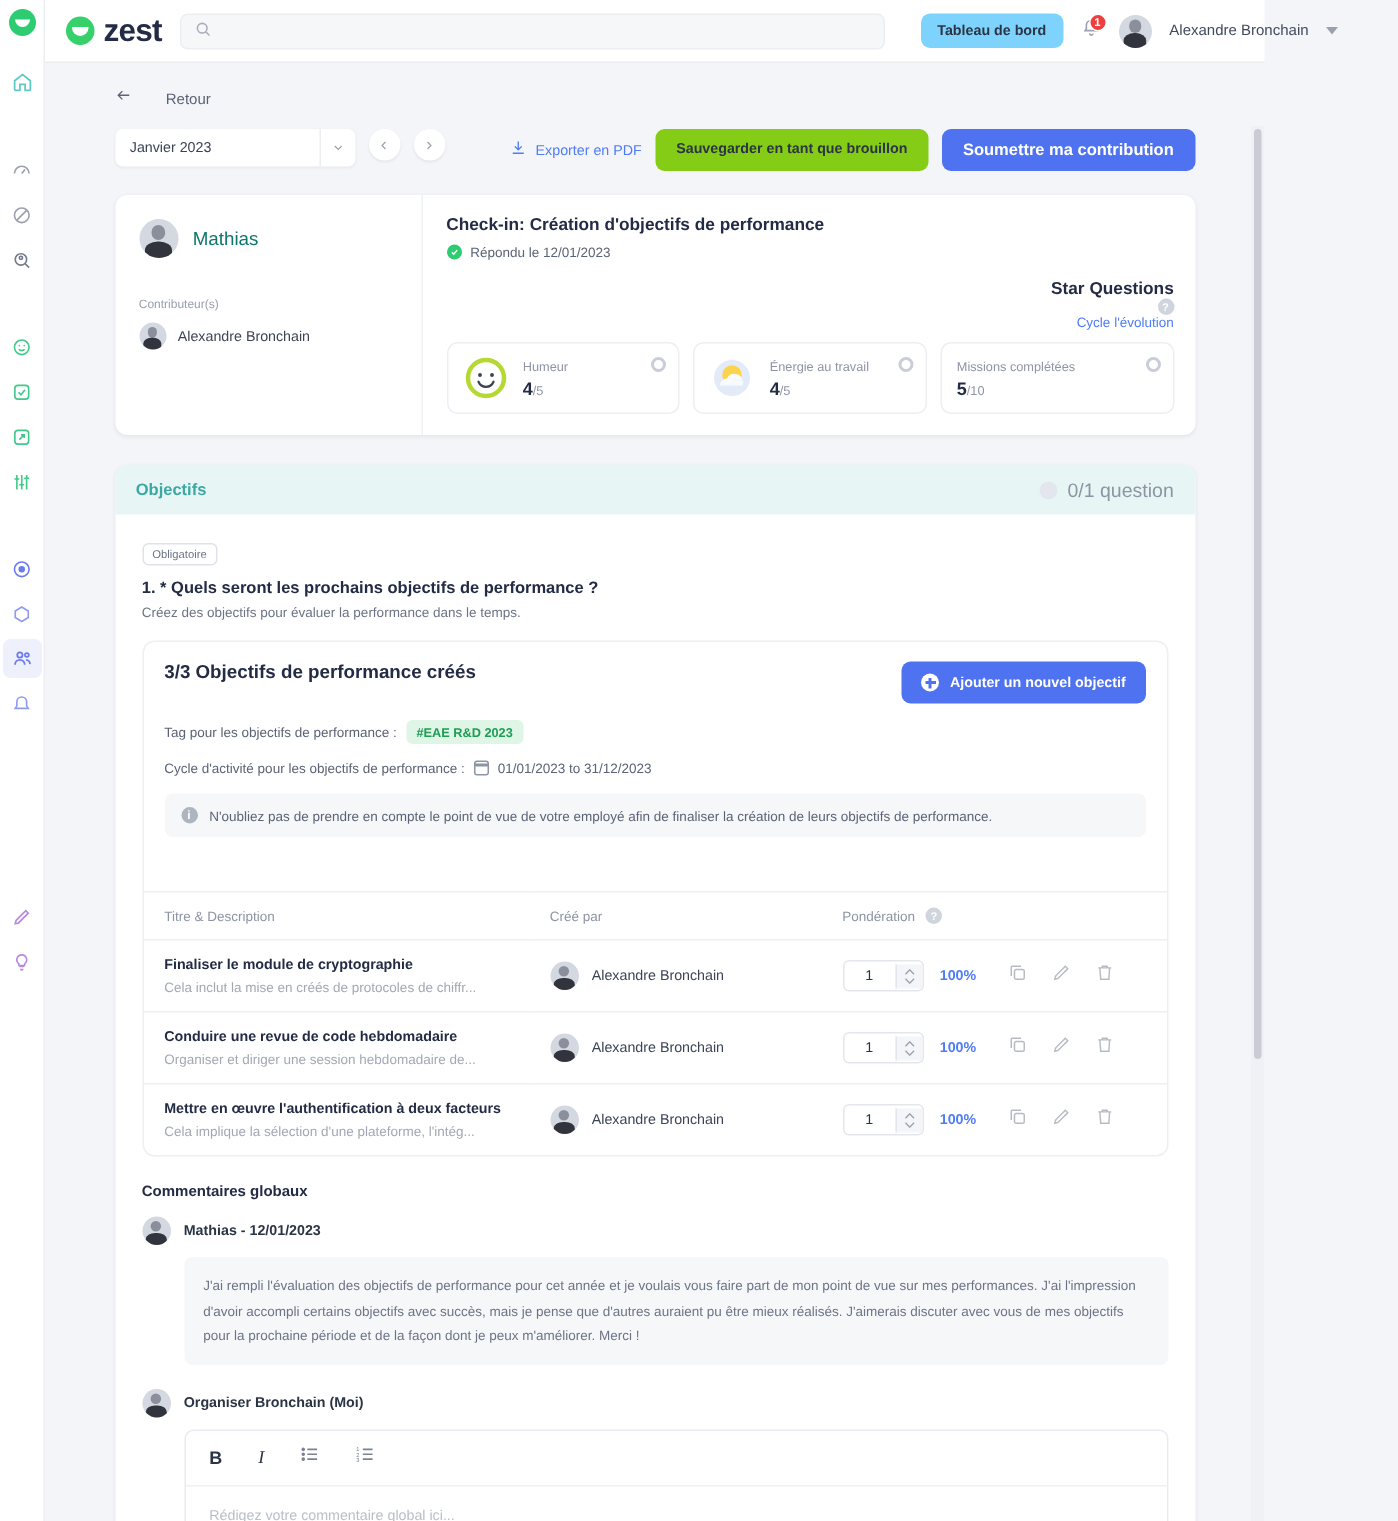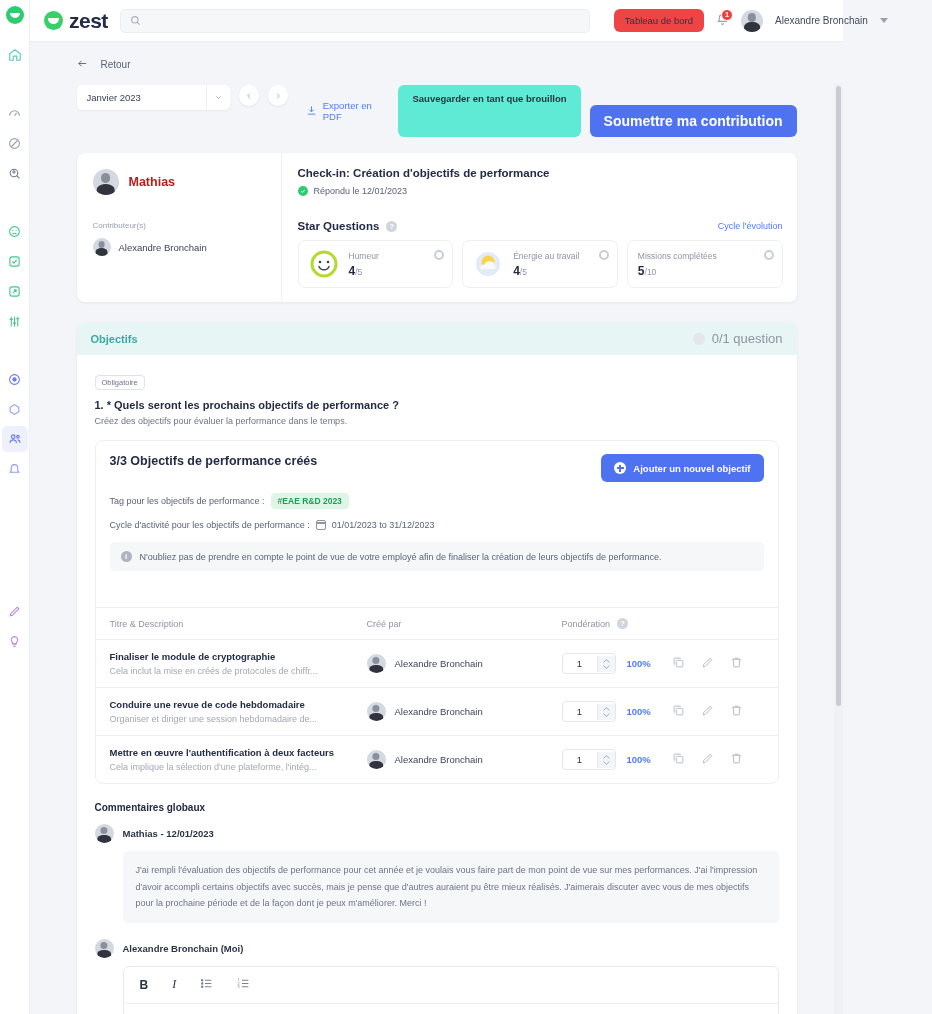--- a/index.html
+++ b/index.html
@@ -47,22 +47,22 @@
     flex: 0 0 470px; height: 24px; background: #f6f7f9; border: 1px solid #eceef1;
     border-radius: 5px; display: flex; align-items: center; gap: 7px; padding: 0 9px;
   }
   .search input {
     border: none; background: transparent; outline: none; flex: 1;
     font-family: inherit; font-size: 9.5px; color: #6d7484;
   }
   .search input::placeholder { color: #a9aeba; }
   .topbar-spacer { flex: 1; }
   .dash-btn {
-    background: #ef4444; border-radius: 6px; padding: 6px 11px;
-    font-size: 9.5px; font-weight: 400; color: #2b3445; cursor: pointer; white-space: nowrap;
+    background: #7dd3fc; border-radius: 6px; padding: 6px 11px;
+    font-size: 9.5px; font-weight: 700; color: #2b3445; cursor: pointer; white-space: nowrap;
   }
   .bell { position: relative; width: 18px; height: 20px; display:flex; align-items:center; justify-content:center; cursor:pointer; }
   .bell-badge {
     position: absolute; top: -2px; right: -4px; width: 12px; height: 12px; border-radius: 50%;
     background: #ef3e3e; color: #fff; font-size: 7.5px; font-weight: 700;
     display: flex; align-items: center; justify-content: center; border: 1.5px solid #fff;
   }
   .avatar { border-radius: 50%; background: #d4d8e0; flex-shrink: 0; position: relative; overflow: hidden; }
   .avatar .head { position:absolute; left:50%; top:17%; transform:translateX(-50%); width:38%; height:38%; border-radius:50%; background:#8b8f9b; }
   .avatar .body { position:absolute; left:50%; bottom:-6%; transform:translateX(-50%); width:72%; height:48%; border-radius:46% 46% 0 0; background:#31343c; }
@@ -71,65 +71,65 @@
 
   
   .page {
     flex: 1; overflow: hidden; position: relative;
     background: #f4f5f8; padding: 0 0 0 0;
   }
   .page-inner { padding: 16px 14px 0 14px; }
   .center { max-width: 720px; margin: 0 auto; }
 
   .back-link {
-    display: flex; align-items: center; gap: 13px; font-size: 10px;
+    display: flex; align-items: flex-end; gap: 23px; font-size: 10px;
     color: #5b6376; cursor: pointer; margin-left: 0; margin-bottom: 14px;
   }
 
   
   .actionbar { display: flex; gap: 9px; margin-bottom: 16px; }
   .period-select {
     width: 160px; height: 25px; background: #fff; border-radius: 5px;
     display: flex; align-items: center; justify-content: space-between;
     padding: 0 0 0 10px; font-size: 9.5px; color: #3a4256; cursor: pointer;
     box-shadow: 0 1px 2px rgba(20,30,60,.06);
   }
   .period-select .sep { width: 24px; height: 25px; border-left: 1px solid #eceef2; display:flex;align-items:center;justify-content:center; }
   .nav-circle {
     width: 21px; height: 21px; border-radius: 50%; background: #fff;
     display: flex; align-items: center; justify-content: center; cursor: pointer;
     box-shadow: 0 1px 2px rgba(20,30,60,.08);
   }
   .ab-spacer { flex: 1; }
   .pdf-link { display: flex; align-items: center; gap: 6px; font-size: 9.5px; color: #4f7cf7; cursor: pointer; font-weight: 500; }
   .btn-draft {
-    background: #5eead4; border-radius: 6px; padding: 8px 14px; font-size: 9.5px;
+    background: #84cc16; border-radius: 6px; padding: 8px 14px; font-size: 9.5px;
     font-weight: 600; color: #2b3445; cursor: pointer; white-space: nowrap;
   }
   .btn-submit {
-    background: #4f72f0; border-radius: 6px; padding: 8px 14px; font-size: 14px;
-    font-weight: 600; color: #fff; cursor: pointer; white-space: nowrap; margin-top: 20px;
+    background: #4f72f0; border-radius: 6px; padding: 8px 14px; font-size: 11px;
+    font-weight: 600; color: #fff; cursor: pointer; white-space: nowrap;
   }
 
   
   .card { background: #fff; border-radius: 8px; box-shadow: 0 1px 3px rgba(25,35,70,.07); }
 
   
   .checkin { display: flex; margin-bottom: 20px; }
   .checkin-left { width: 205px; padding: 16px 14px 16px 16px; border-right: 1px solid #eef0f4; flex:0 0 205px; }
   .person-row { display: flex; align-items: center; gap: 10px; }
-  .person-name { font-size: 12.5px; font-weight: 700; color: #b91c1c; }
+  .person-name { font-size: 12.5px; font-weight: 400; color: #0f766e; }
   .contrib-label { font-size: 8px; color: #99a0af; margin: 26px 0 8px 0; }
   .contrib-row { display:flex; align-items:center; gap: 8px; }
   .contrib-name { font-size: 9.5px; color: #3c4456; }
   .checkin-right { flex: 1; padding: 14px 14px 14px 16px; min-width:0; }
   .ci-title { font-size: 11.5px; font-weight: 700; color: #232b45; margin-bottom: 7px; }
   .ci-answered { display:flex; align-items:center; gap:6px; font-size: 9px; color: #5b6376; }
   .check-dot { width: 10px; height: 10px; border-radius: 50%; background:#2ecc71; display:flex;align-items:center;justify-content:center; }
-  .sq-head { display:flex; align-items:center; margin: 24px 0 8px 0; }
+  .sq-head { display:flex; align-items:flex-end; margin: 14px 0 8px 0; flex-direction: column; }
   .sq-title { font-size: 11.5px; font-weight: 700; color: #232b45; }
   .q-mark {
     width: 11px; height: 11px; border-radius: 50%; background:#cfd4dd; color:#fff;
     font-size: 7.5px; font-weight:700; display:flex; align-items:center; justify-content:center; margin-left: 7px;
   }
   .sq-link { margin-left:auto; font-size: 9px; color:#4f7cf7; cursor:pointer; }
   .sq-row { display: flex; gap: 9px; }
   .sq-card {
     flex: 1; border: 1px solid #edeff3; border-radius: 7px; padding: 8px 10px;
     display: flex; align-items: center; gap: 10px; min-width:0; position: relative;
@@ -753,21 +753,21 @@
                   </div>
                 <span class="com-author-name">Mathias - 12/01/2023</span>
               </div>
               <div class="com-bubble">J'ai rempli l'évaluation des objectifs de performance pour cet année et je voulais vous faire part de mon point de vue sur mes performances. J'ai l'impression d'avoir accompli certains objectifs avec succès, mais je pense que d'autres auraient pu être mieux réalisés. J'aimerais discuter avec vous de mes objectifs pour la prochaine période et de la façon dont je peux m'améliorer. Merci !</div>
 
               <div class="com-author">
                 <div class="avatar" style="width:19px;height:19px;">
                     <span class="head"></span>
                     <span class="body"></span>
                   </div>
-                <span class="com-author-name">Alexandre Bronchain (Moi)</span>
+                <span class="com-author-name">Organiser Bronchain (Moi)</span>
               </div>
 
               <div class="editor">
                 <div class="editor-toolbar">
                   <span class="tb-b">B</span>
                   <span class="tb-i">I</span>
                   <span>
                     <svg width="13" height="13" viewBox="0 0 24 24" fill="none" stroke="#7b8292" stroke-width="2">
                         <circle cx="4" cy="6" r="1.2" fill="#7b8292"></circle>
                         <circle cx="4" cy="12" r="1.2" fill="#7b8292"></circle>

